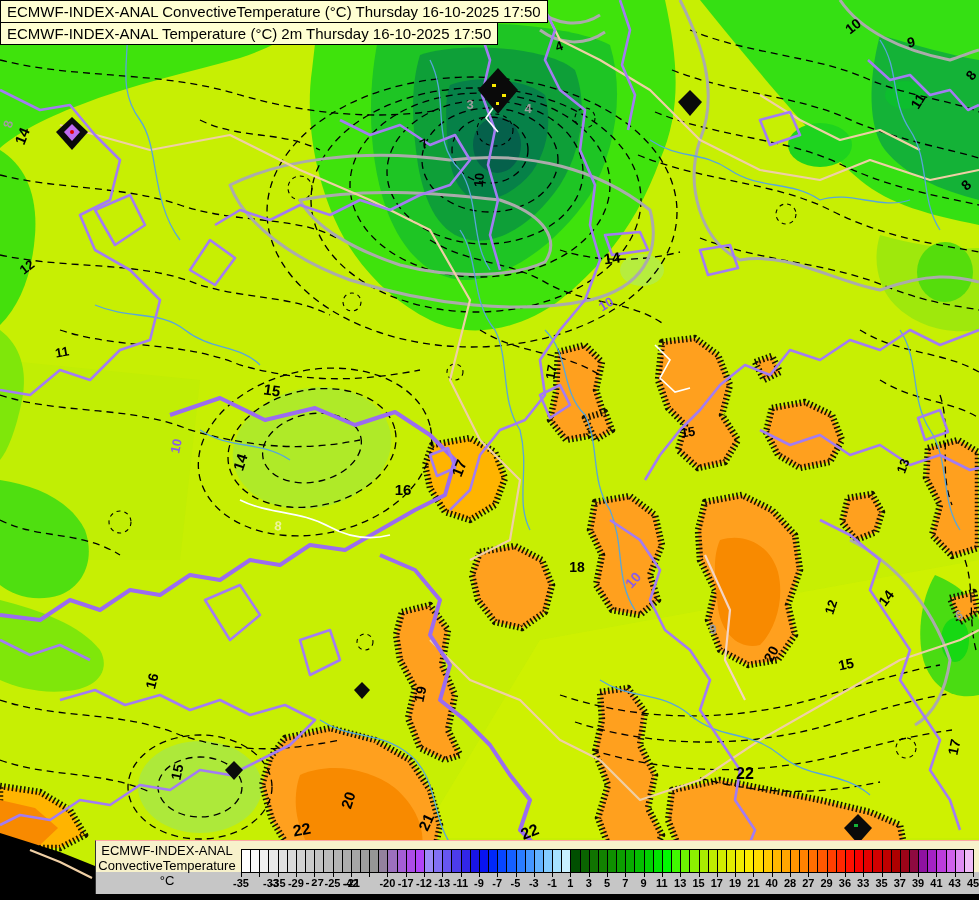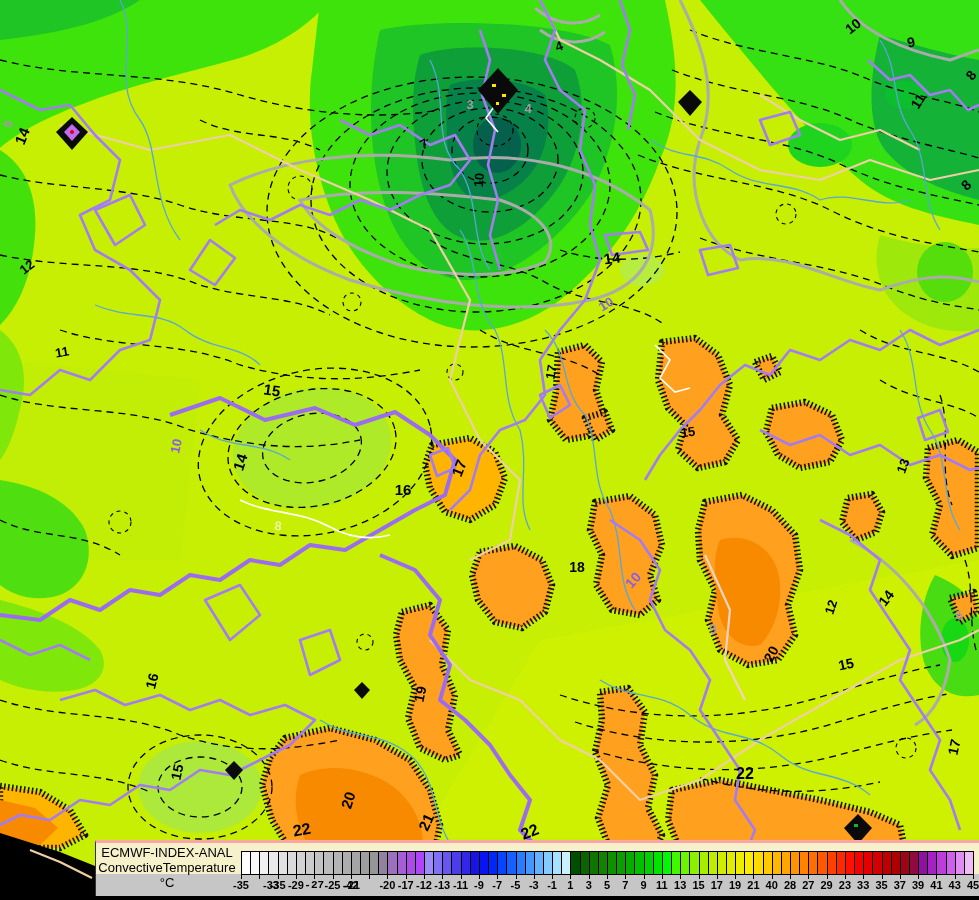--- a/index.html
+++ b/index.html
@@ -32,21 +32,21 @@
   
   #labels{position:absolute;left:0;top:0;width:979px;height:900px;z-index:3;pointer-events:none;}
   .clabel{position:absolute;font-weight:700;transform:translate(-50%,-50%);white-space:nowrap;}
   .c-black{color:#000;}
   .c-gray{color:#9E9E9E;}
   .c-purple{color:#8A5CE8;}
   .c-pale{color:#EDF49C;}
 
   
   #legend{position:absolute;left:95px;top:840px;width:884px;height:53px;z-index:5;
-          border-top:3px solid #fca5a5;border-left:1px solid #333;}
+          border-top:1px solid #fca5a5;border-left:1px solid #333;}
   #legend-top{position:absolute;left:0;top:0;width:884px;height:31px;background:#F7F1CB;}
   #legend-bottom{position:absolute;left:0;top:31px;width:884px;height:22px;background:#C6C6C6;}
   #legend-titles{position:absolute;left:0;top:2px;width:142px;text-align:center;color:#000;}
   #legend-titles div{font-size:13px;line-height:15px;}
   #colorbar{position:absolute;left:145px;top:8px;height:24px;}
   .cell{position:absolute;top:0;height:24px;box-sizing:border-box;border:1px solid #000;border-right:none;}
   .cell:last-child{border-right:1px solid #000;}
   .tick{position:absolute;top:32px;width:1px;height:4px;background:#000;}
   .tlabel{position:absolute;top:36px;transform:translateX(-50%);font-size:11px;font-weight:700;color:#000;}
 </style>
@@ -293,20 +293,24 @@
       <div class="clabel c-gray" style="left: 528px; top: 108px; font-size: 13px; transform: translate(-50%, -50%) rotate(0deg);">4</div>
       <div class="clabel c-gray" style="left: 713px; top: 629px; font-size: 13px; transform: translate(-50%, -50%) rotate(-8deg);">9</div>
       <div class="clabel c-gray" style="left: 959px; top: 615px; font-size: 13px; transform: translate(-50%, -50%) rotate(-18deg);">6</div>
       <div class="clabel c-gray" style="left: 8px; top: 124px; font-size: 13px; transform: translate(-50%, -50%) rotate(-75deg);">8</div>
       <div class="clabel c-purple" style="left: 606px; top: 304px; font-size: 13px; transform: translate(-50%, -50%) rotate(-32deg);">10</div>
       <div class="clabel c-purple" style="left: 633px; top: 580px; font-size: 14px; transform: translate(-50%, -50%) rotate(-48deg);">10</div>
       <div class="clabel c-purple" style="left: 176px; top: 446px; font-size: 13px; transform: translate(-50%, -50%) rotate(-78deg);">10</div>
       <div class="clabel c-pale" style="left: 278px; top: 526px; font-size: 13px; transform: translate(-50%, -50%) rotate(6deg);">8</div>
     </div>
 
+<div id="titlebox">
+  <div class="tline" id="title1">ECMWF-INDEX-ANAL ConvectiveTemperature (°C) Thursday 16-10-2025 17:50</div><br>
+  <div class="tline" id="title2">ECMWF-INDEX-ANAL Temperature (°C) 2m Thursday 16-10-2025 17:50</div>
+</div>
 
 <div id="legend">
   <div id="legend-top"></div>
   <div id="legend-bottom"></div>
   <div id="legend-titles">
     <div>ECMWF-INDEX-ANAL</div>
     <div>ConvectiveTemperature</div>
     <div>°C</div>
   </div>
   <div id="colorbar">
@@ -451,21 +455,21 @@
       <div class="tlabel" style="left: 657.4px;">21</div>
       <div class="tick" style="left: 675.7px;"></div>
       <div class="tlabel" style="left: 675.7px;">40</div>
       <div class="tick" style="left: 694px;"></div>
       <div class="tlabel" style="left: 694px;">28</div>
       <div class="tick" style="left: 712.3px;"></div>
       <div class="tlabel" style="left: 712.3px;">27</div>
       <div class="tick" style="left: 730.6px;"></div>
       <div class="tlabel" style="left: 730.6px;">29</div>
       <div class="tick" style="left: 748.9px;"></div>
-      <div class="tlabel" style="left: 748.9px;">23</div>
+      <div class="tlabel" style="left: 748.9px;">36</div>
       <div class="tick" style="left: 767.2px;"></div>
       <div class="tlabel" style="left: 767.2px;">33</div>
       <div class="tick" style="left: 785.5px;"></div>
       <div class="tlabel" style="left: 785.5px;">35</div>
       <div class="tick" style="left: 803.8px;"></div>
       <div class="tlabel" style="left: 803.8px;">37</div>
       <div class="tick" style="left: 822.1px;"></div>
       <div class="tlabel" style="left: 822.1px;">39</div>
       <div class="tick" style="left: 840.4px;"></div>
       <div class="tlabel" style="left: 840.4px;">41</div>

